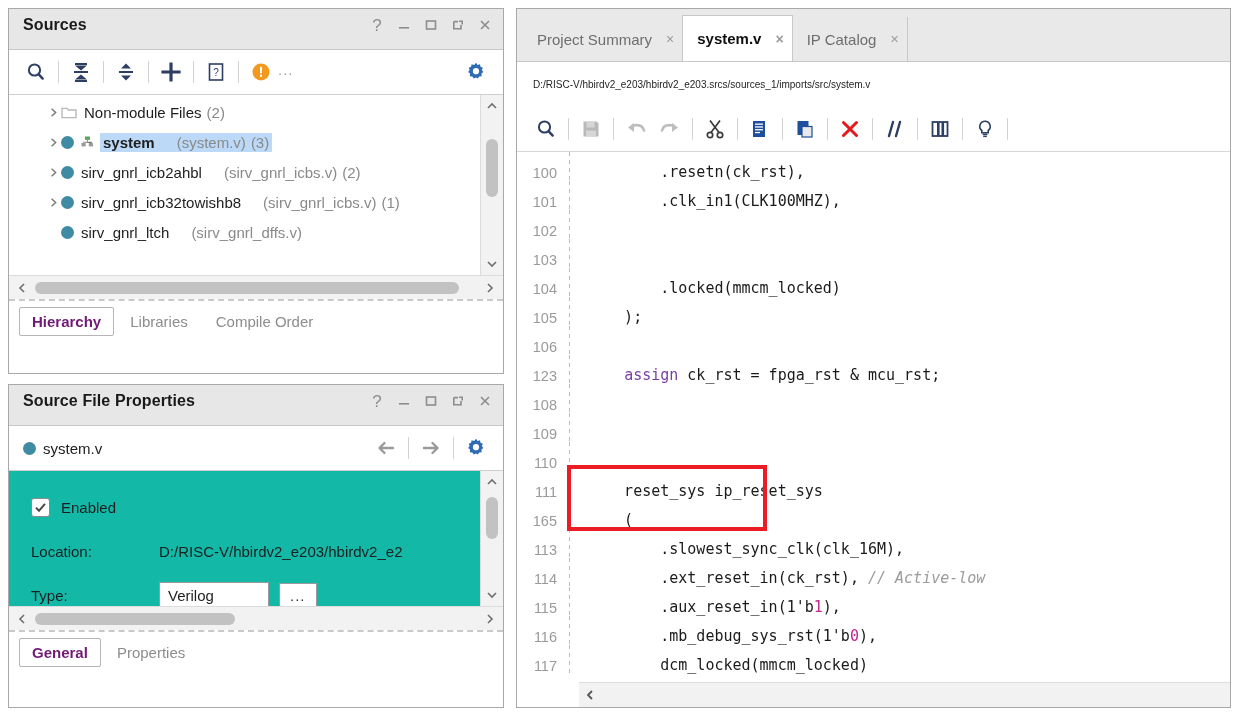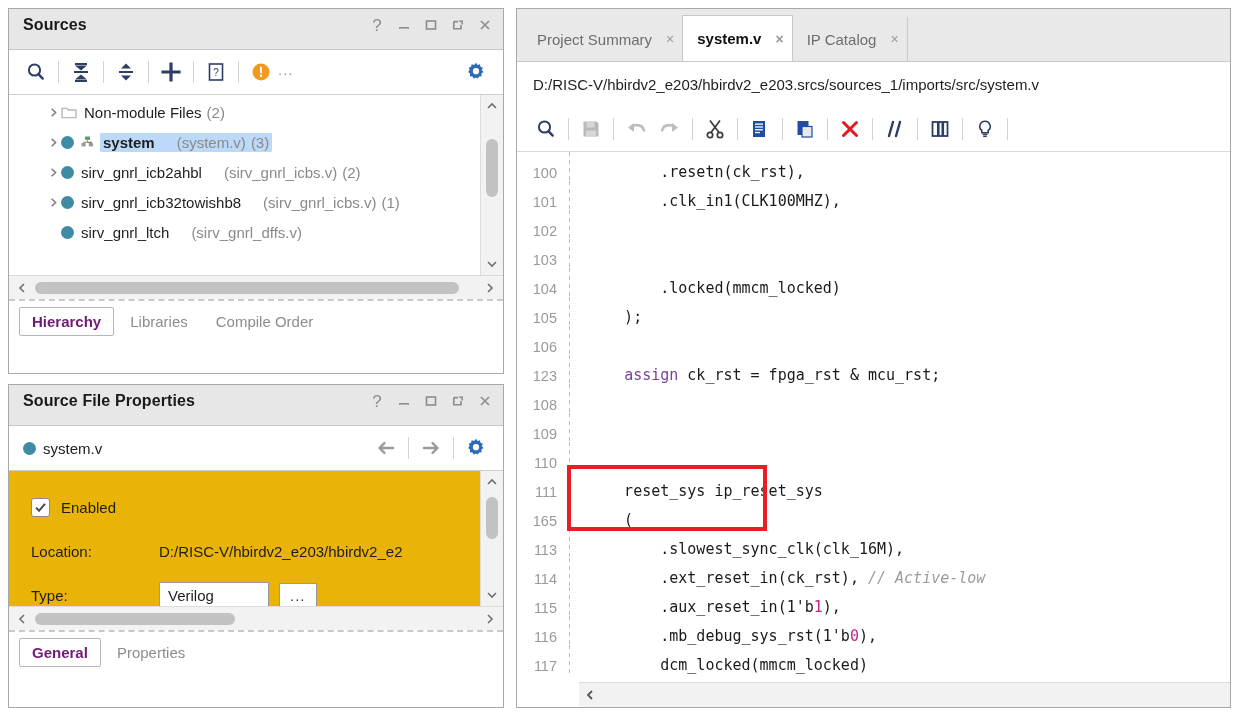--- a/index.html
+++ b/index.html
@@ -51,37 +51,37 @@
 
   
   .btabs{height:42px;background:#fff;border-top:2px dashed #c9c9c9;display:flex;align-items:center;padding:0 10px;box-sizing:border-box;gap:4px;}
   .btab{font-size:15px;color:#8d8d8d;padding:5px 12px;border-radius:2px;}
   .btab.active{color:#701a75;font-weight:bold;border:1px solid #b5b5b5;background:#fff;}
 
   
   #props{left:8px;top:384px;width:496px;height:324px;}
   .pfile{height:45px;display:flex;align-items:center;padding:0 10px 0 14px;box-sizing:border-box;border-bottom:1px solid #cfcfcf;background:#fff;}
   .pfile .fname{font-size:15px;color:#1e1e1e;}
-  .pbody{position:relative;height:135px;background:#eab308;overflow:hidden;}
+  .pbody{position:relative;height:135px;background:#14b8a6;overflow:hidden;}
   .pinner{position:absolute;left:0;top:0;right:22px;bottom:0;padding:14px 0 0 22px;box-sizing:border-box;overflow:hidden;}
   .prow{display:flex;align-items:center;height:44px;font-size:15px;color:#1e1e1e;white-space:nowrap;}
   .plabel{width:128px;flex:none;}
   .chk{width:17px;height:17px;border:1px solid #8b8b8b;border-radius:3px;background:#fff;display:inline-flex;align-items:center;justify-content:center;margin-right:11px;}
   .loc{color:#1e1e1e;}
   .vfield{border:1px solid #9a9a9a;background:#fff;padding:4px 8px;min-width:92px;font-size:15px;color:#1e1e1e;}
   .ellip-btn{border:1px solid #9a9a9a;background:#fff;margin-left:10px;padding:4px 10px;font-size:15px;color:#333;letter-spacing:1px;line-height:1;}
 
   
   #editor{left:516px;top:8px;width:715px;height:700px;border:1px solid #a8a8a8;box-sizing:border-box;background:#fff;position:absolute;}
   .etabs{height:53px;background:#e9e9e9;display:flex;align-items:flex-end;border-bottom:1px solid #c8c8c8;padding-left:6px;box-sizing:border-box;}
   .etab{height:44px;display:flex;align-items:center;padding:0 8px 0 14px;font-size:15px;color:#6e6e6e;box-sizing:border-box;}
   .etab.active{background:#fff;color:#101010;font-weight:bold;border-left:1px solid #c8c8c8;border-right:1px solid #c8c8c8;border-top:1px solid #c8c8c8;height:46px;}
   .etab .x{margin-left:14px;color:#9b9b9b;font-size:14px;}
   .etab-end{flex:1;border-left:1px solid #c8c8c8;height:44px;}
-  .epath{height:44px;display:flex;align-items:center;padding-left:16px;font-size:15px;color:#1e1e1e;background:#fff;}
+  .epath{height:44px;display:flex;align-items:center;padding-left:16px;font-size:10px;color:#1e1e1e;background:#fff;}
   .etoolbar{height:46px;display:flex;align-items:center;padding-left:12px;box-sizing:border-box;background:#fff;border-bottom:1px solid #d8d8d8;}
 
   .code-area{position:relative;height:calc(100% - 53px - 44px - 46px);background:#fff;overflow:hidden;}
   .code-scroll{position:absolute;left:0;right:0;top:0;bottom:24px;overflow:hidden;}
   .cline{display:flex;height:29px;align-items:flex-end;font-family:"DejaVu Sans Mono",monospace;font-size:15px;white-space:pre;}
   .lnum{width:52px;flex:none;text-align:right;padding-right:12px;color:#9a9a9a;font-family:"Liberation Sans",sans-serif;font-size:14.5px;box-sizing:border-box;}
   .gut{width:1px;flex:none;align-self:stretch;background:repeating-linear-gradient(to bottom,#bdbdbd 0,#bdbdbd 4px,transparent 4px,transparent 8px);}
   .ctext{padding-left:18px;color:#1a1a1a;}
   .kw{color:#7b3fa0;}
   .cm{color:#9b9b9b;font-style:italic;}

